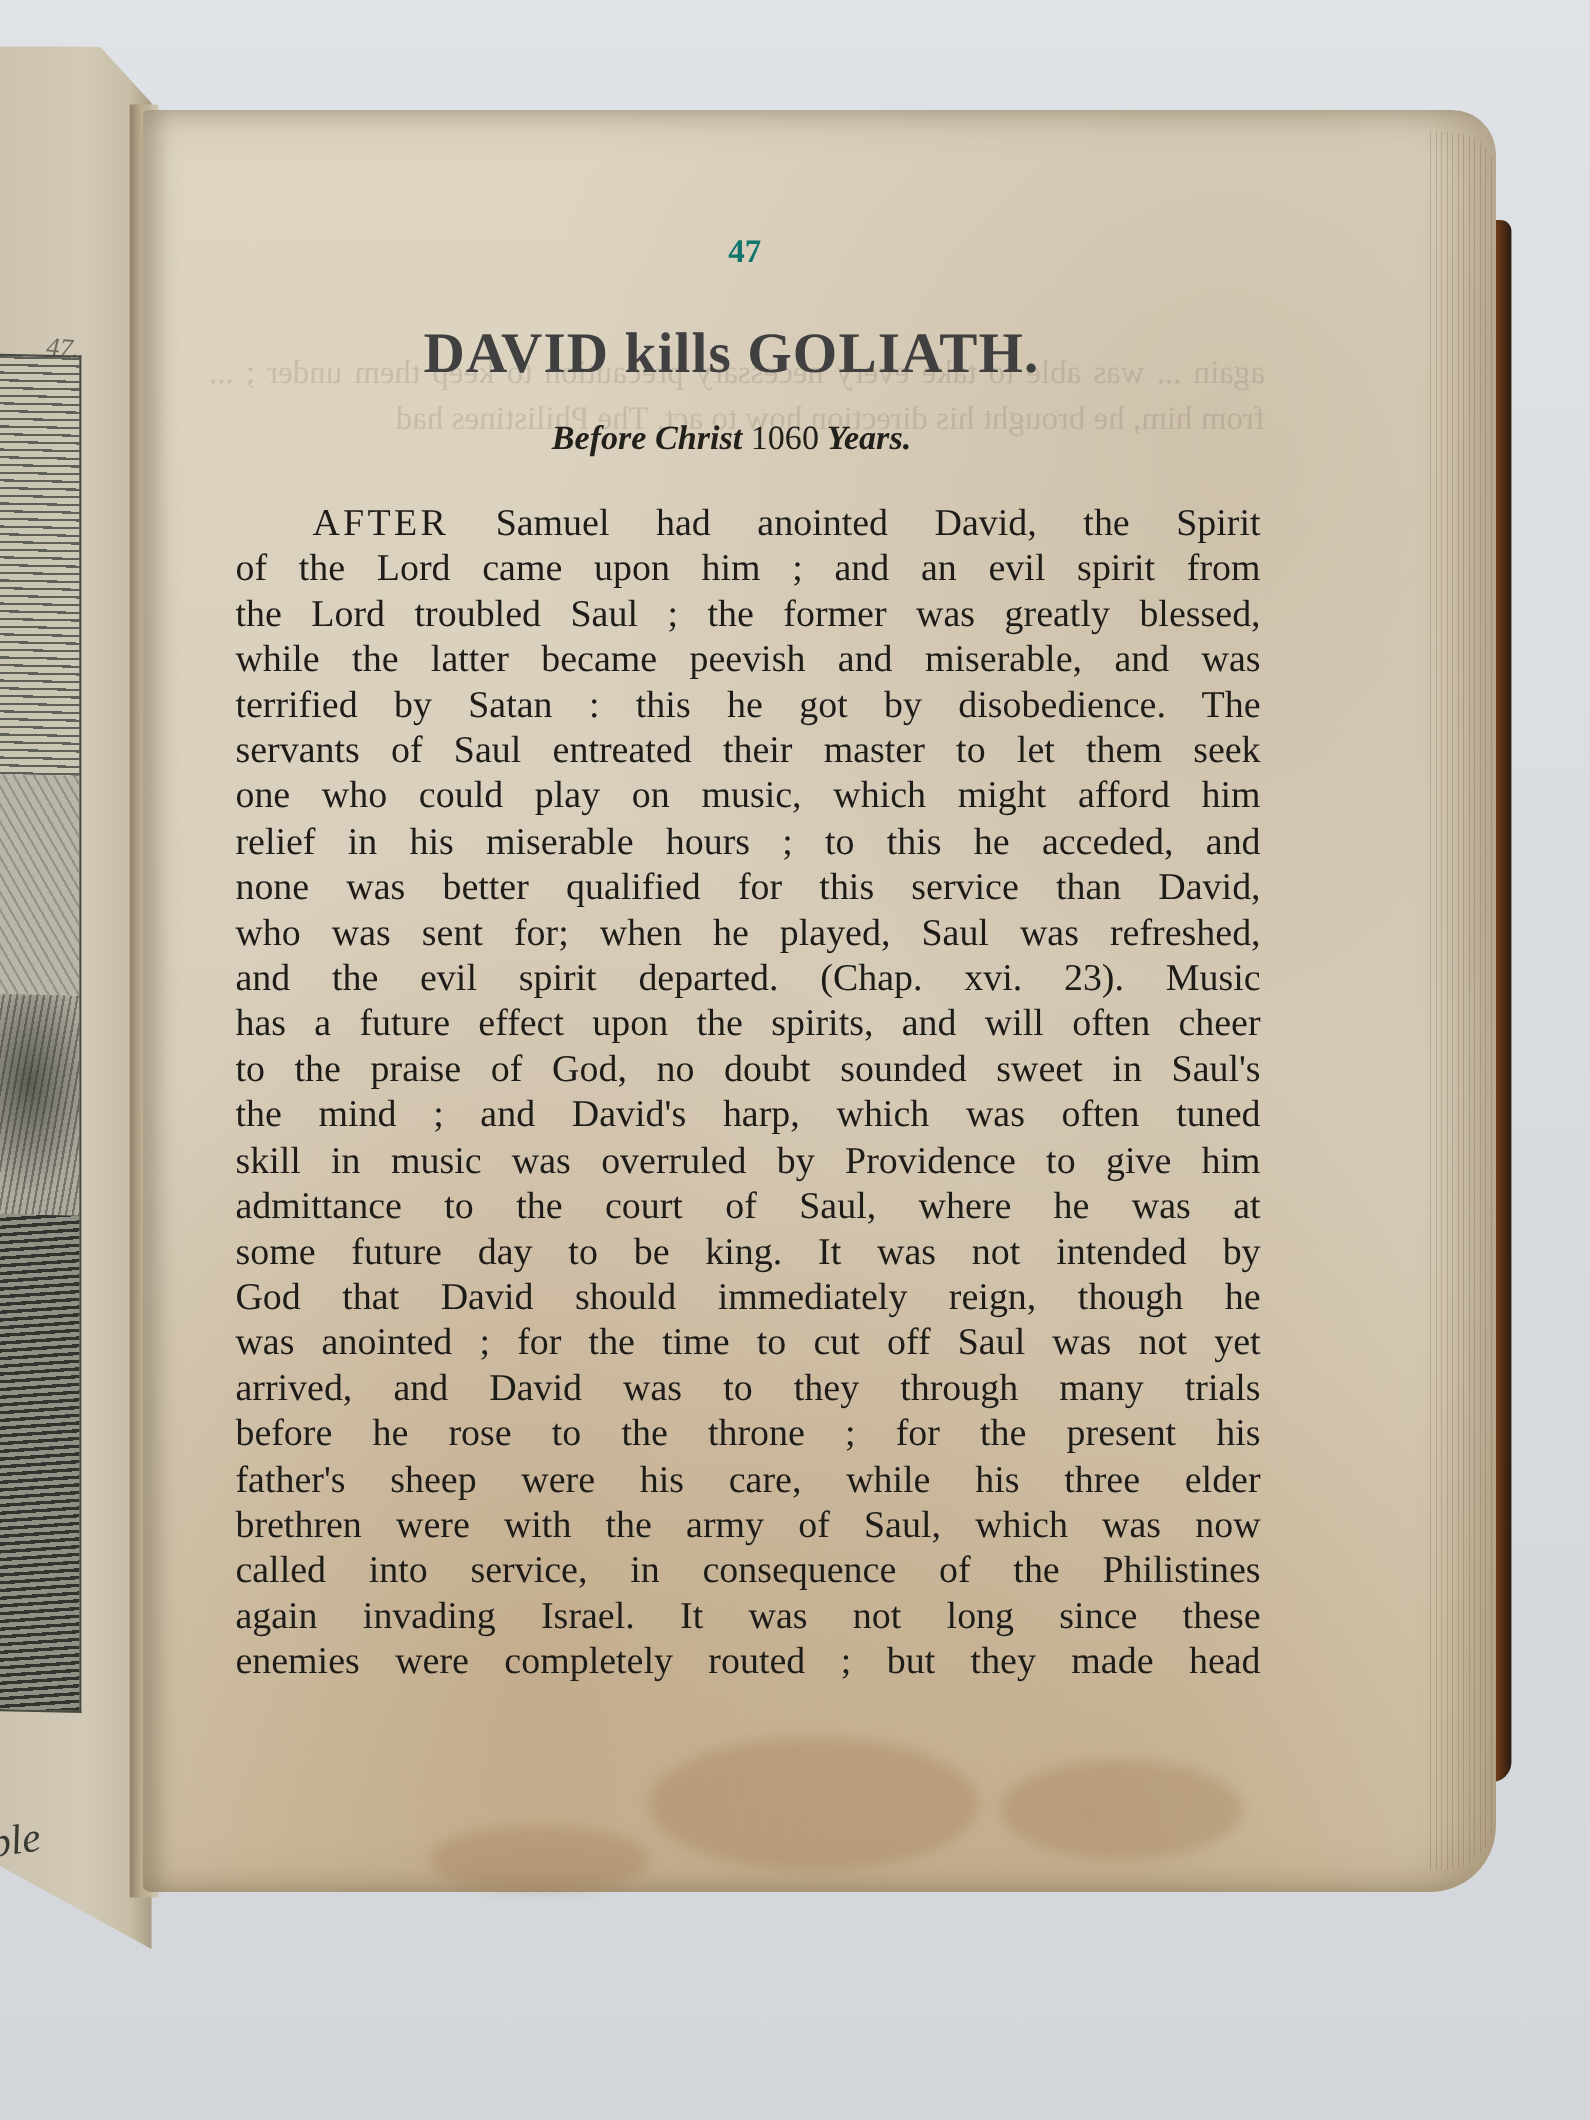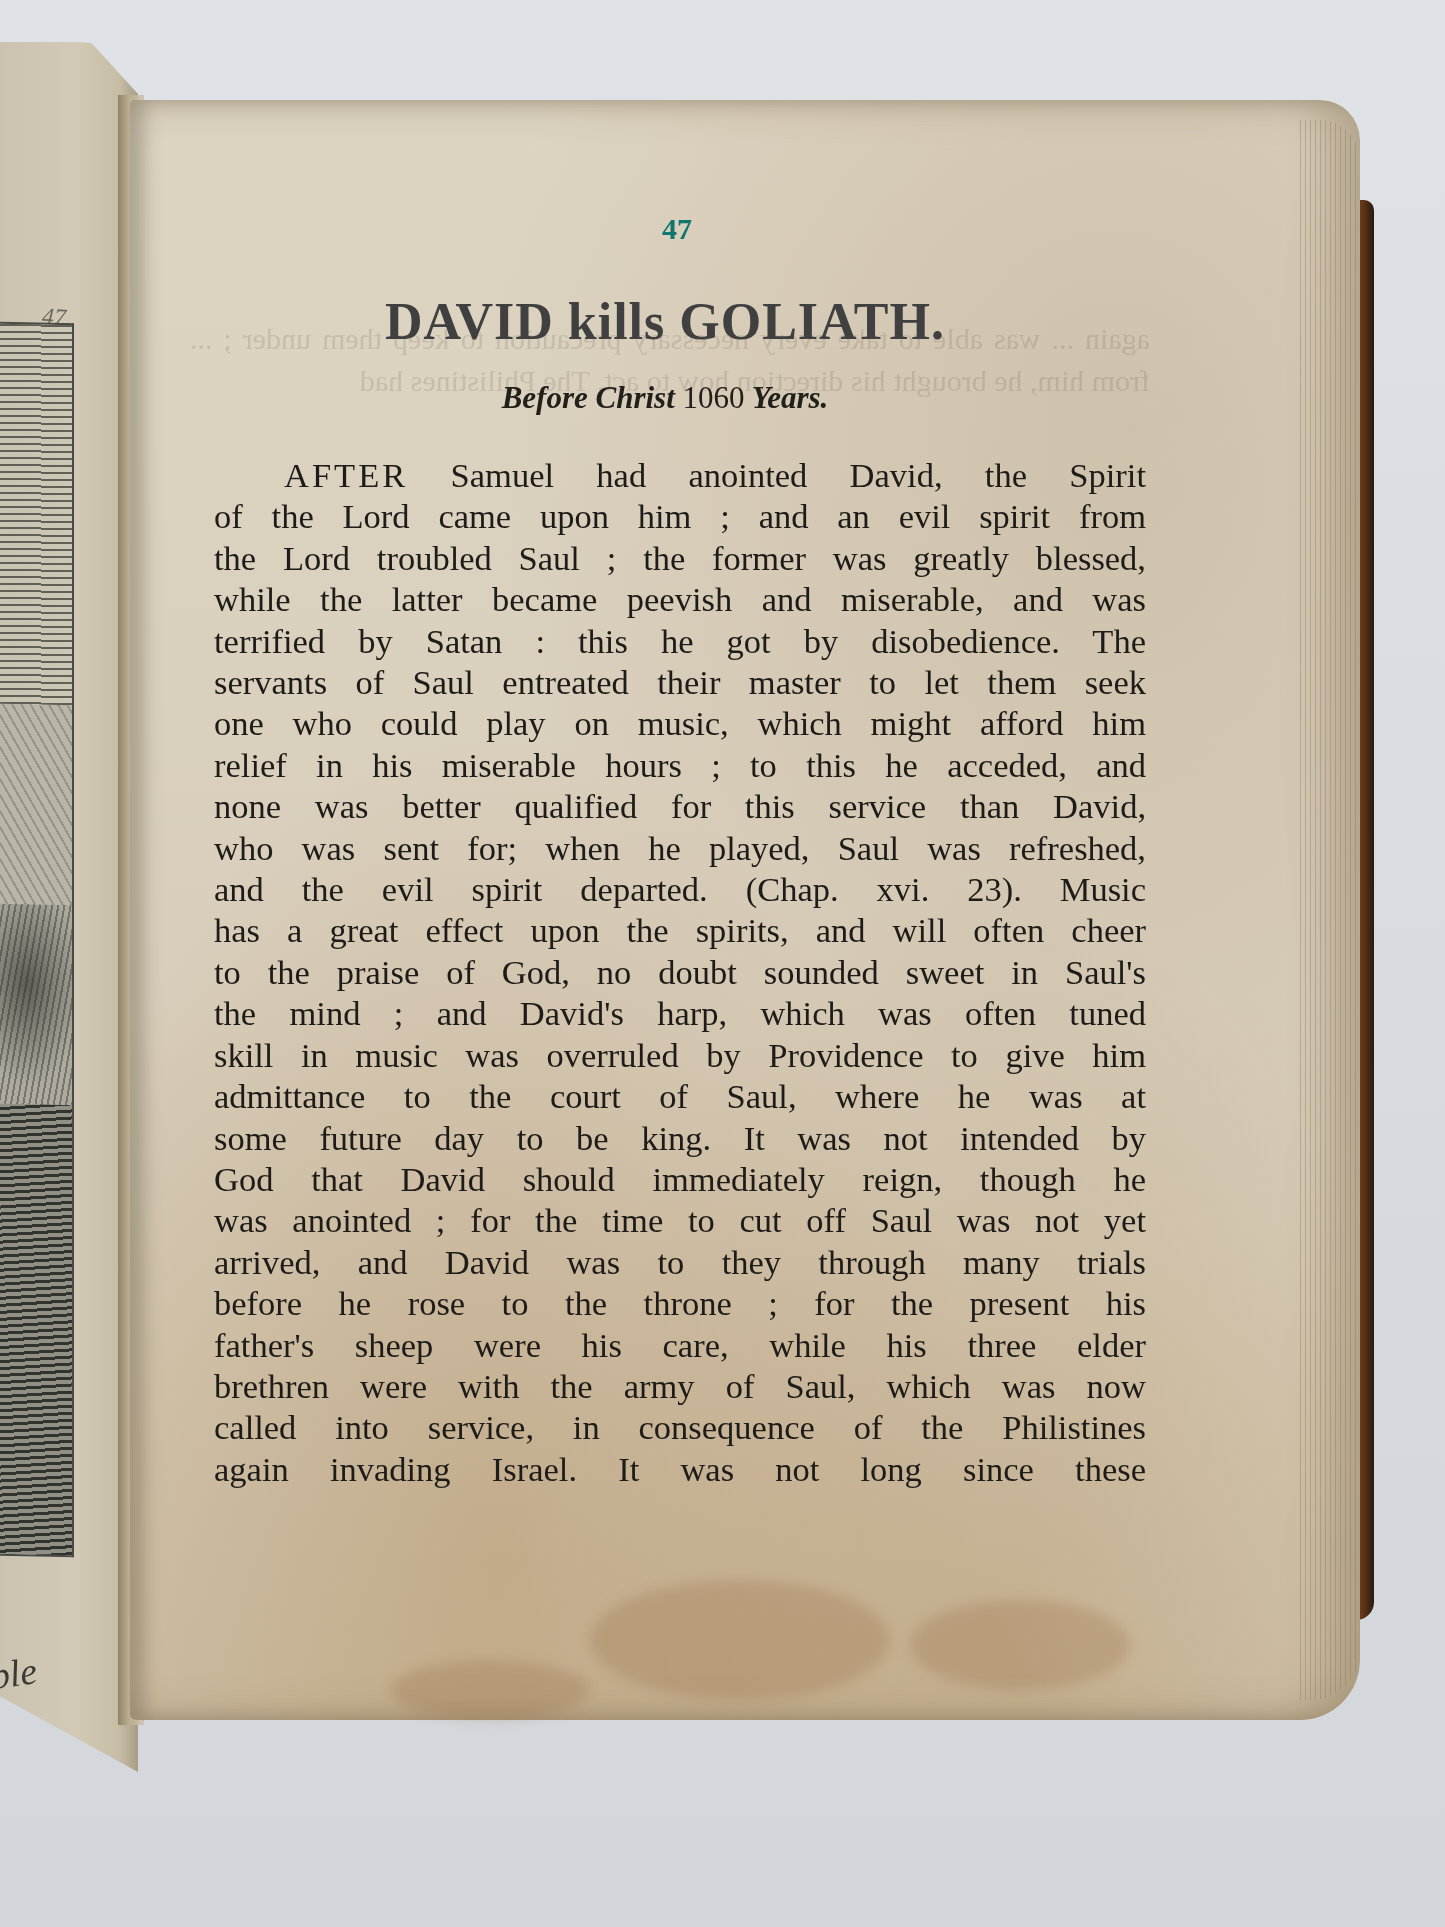--- a/index.html
+++ b/index.html
@@ -264,27 +264,28 @@
   <span class="body-line">of the Lord came upon him ; and an evil spirit from</span>
   <span class="body-line">the Lord troubled Saul ; the former was greatly blessed,</span>
   <span class="body-line">while the latter became peevish and miserable, and was</span>
   <span class="body-line">terrified by Satan : this he got by disobedience. The</span>
   <span class="body-line">servants of Saul entreated their master to let them seek</span>
   <span class="body-line">one who could play on music, which might afford him</span>
   <span class="body-line">relief in his miserable hours ; to this he acceded, and</span>
   <span class="body-line">none was better qualified for this service than David,</span>
   <span class="body-line">who was sent for; when he played, Saul was refreshed,</span>
   <span class="body-line">and the evil spirit departed. (Chap. xvi. 23). Music</span>
-  <span class="body-line">has a great effect upon the spirits, and will often cheer</span>
+  <span class="body-line">has a future effect upon the spirits, and will often cheer</span>
   <span class="body-line">to the praise of God, no doubt sounded sweet in Saul's</span>
   <span class="body-line">the mind ; and David's harp, which was often tuned</span>
   <span class="body-line">skill in music was overruled by Providence to give him</span>
   <span class="body-line">admittance to the court of Saul, where he was at</span>
   <span class="body-line">some future day to be king. It was not intended by</span>
   <span class="body-line">God that David should immediately reign, though he</span>
   <span class="body-line">was anointed ; for the time to cut off Saul was not yet</span>
   <span class="body-line">arrived, and David was to they through many trials</span>
   <span class="body-line">before he rose to the throne ; for the present his</span>
   <span class="body-line">father's sheep were his care, while his three elder</span>
   <span class="body-line">brethren were with the army of Saul, which was now</span>
   <span class="body-line">called into service, in consequence of the Philistines</span>
   <span class="body-line">again invading Israel. It was not long since these</span>
+  <span class="body-line">enemies were completely routed ; but they made head</span>
 </div>
 
 </body></html>

